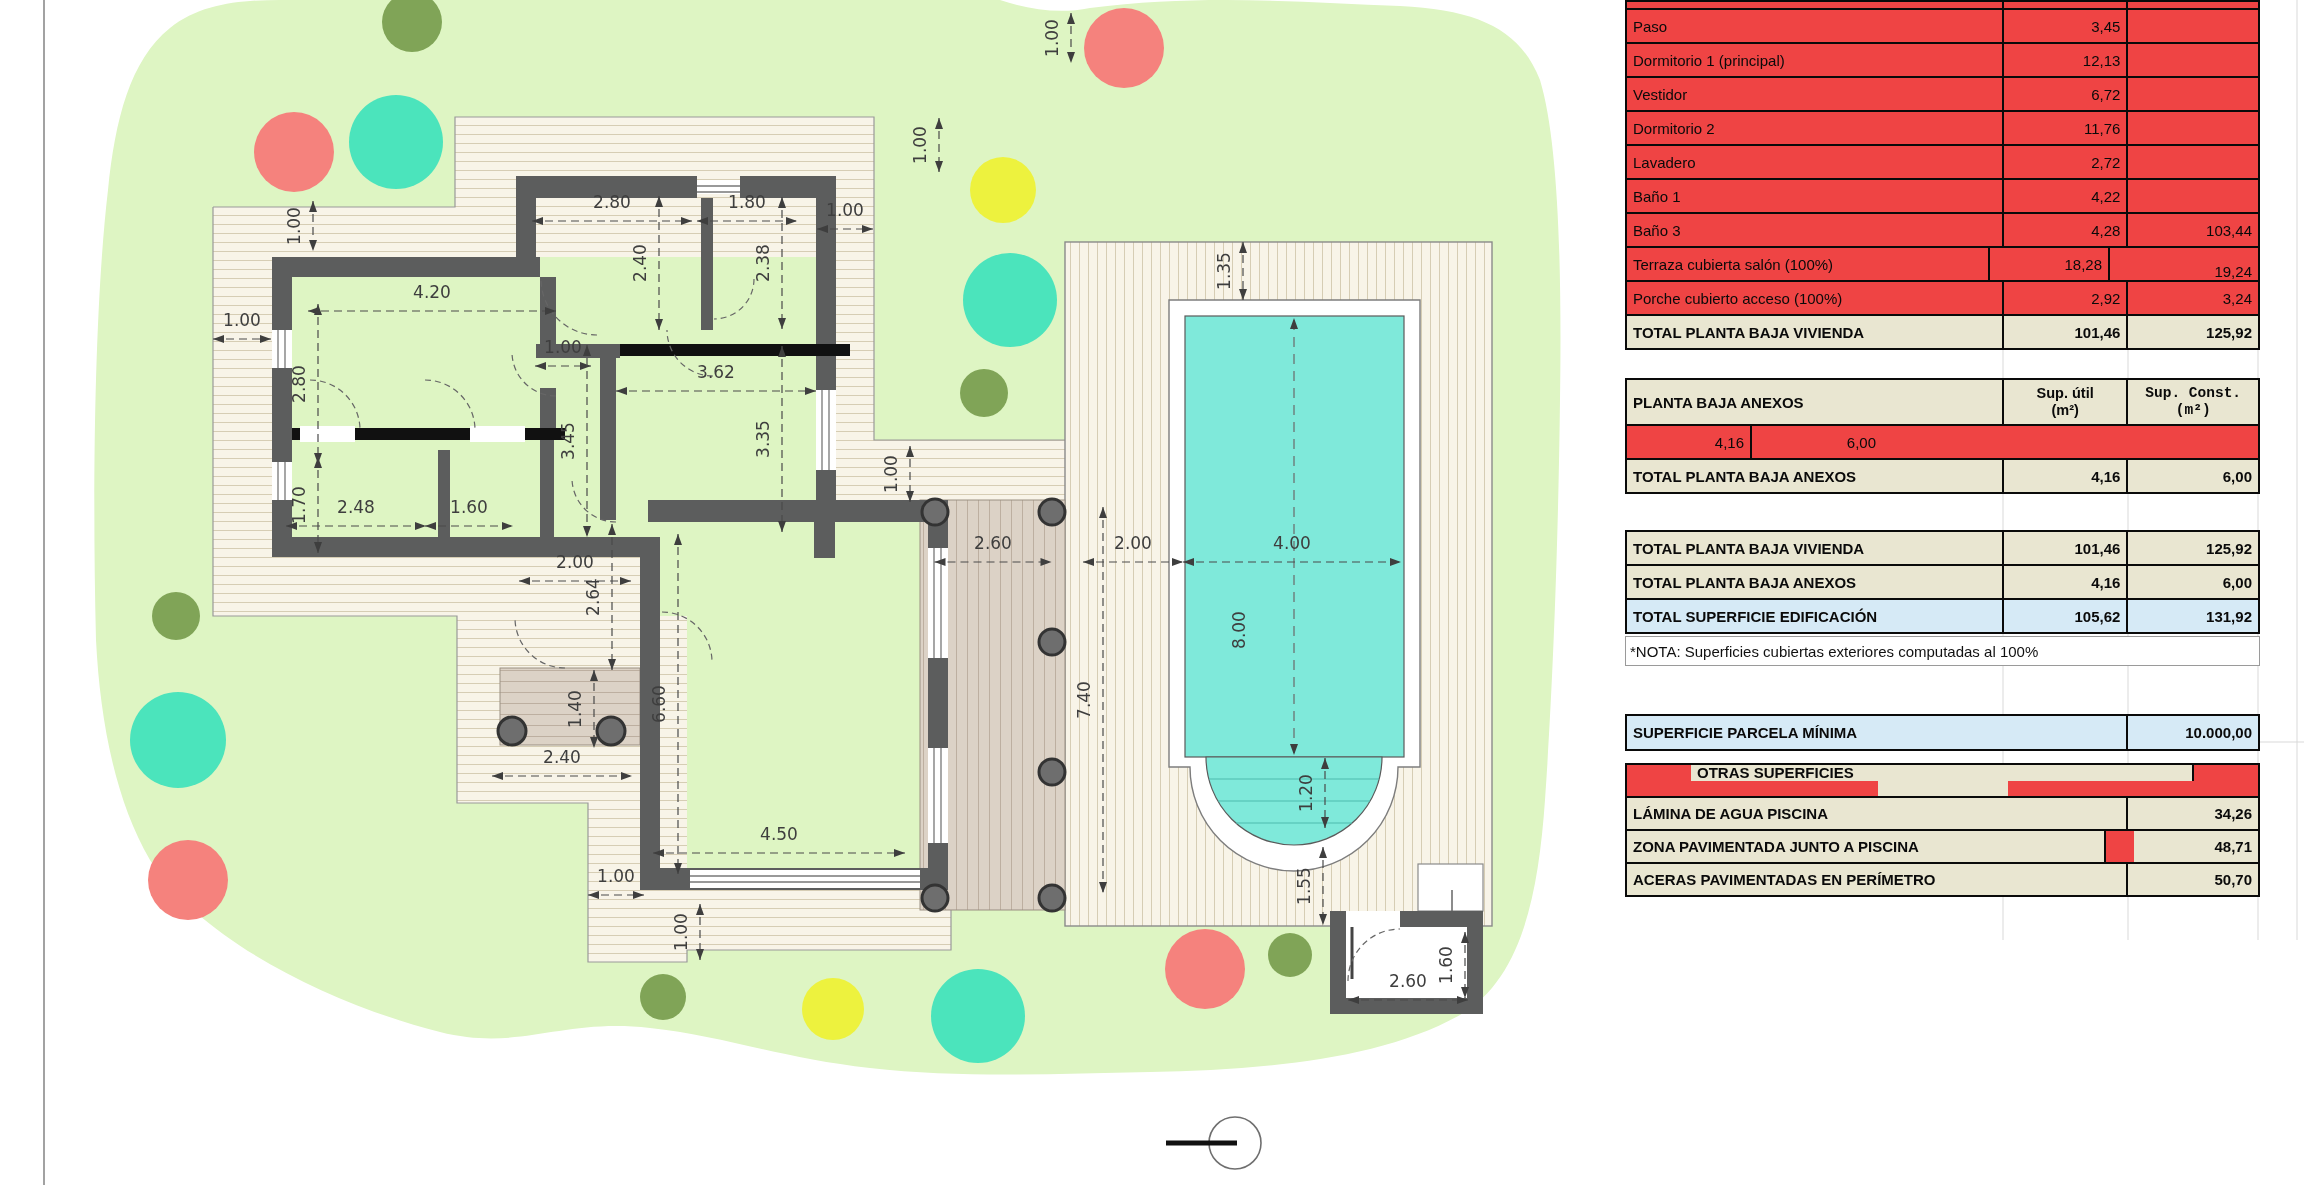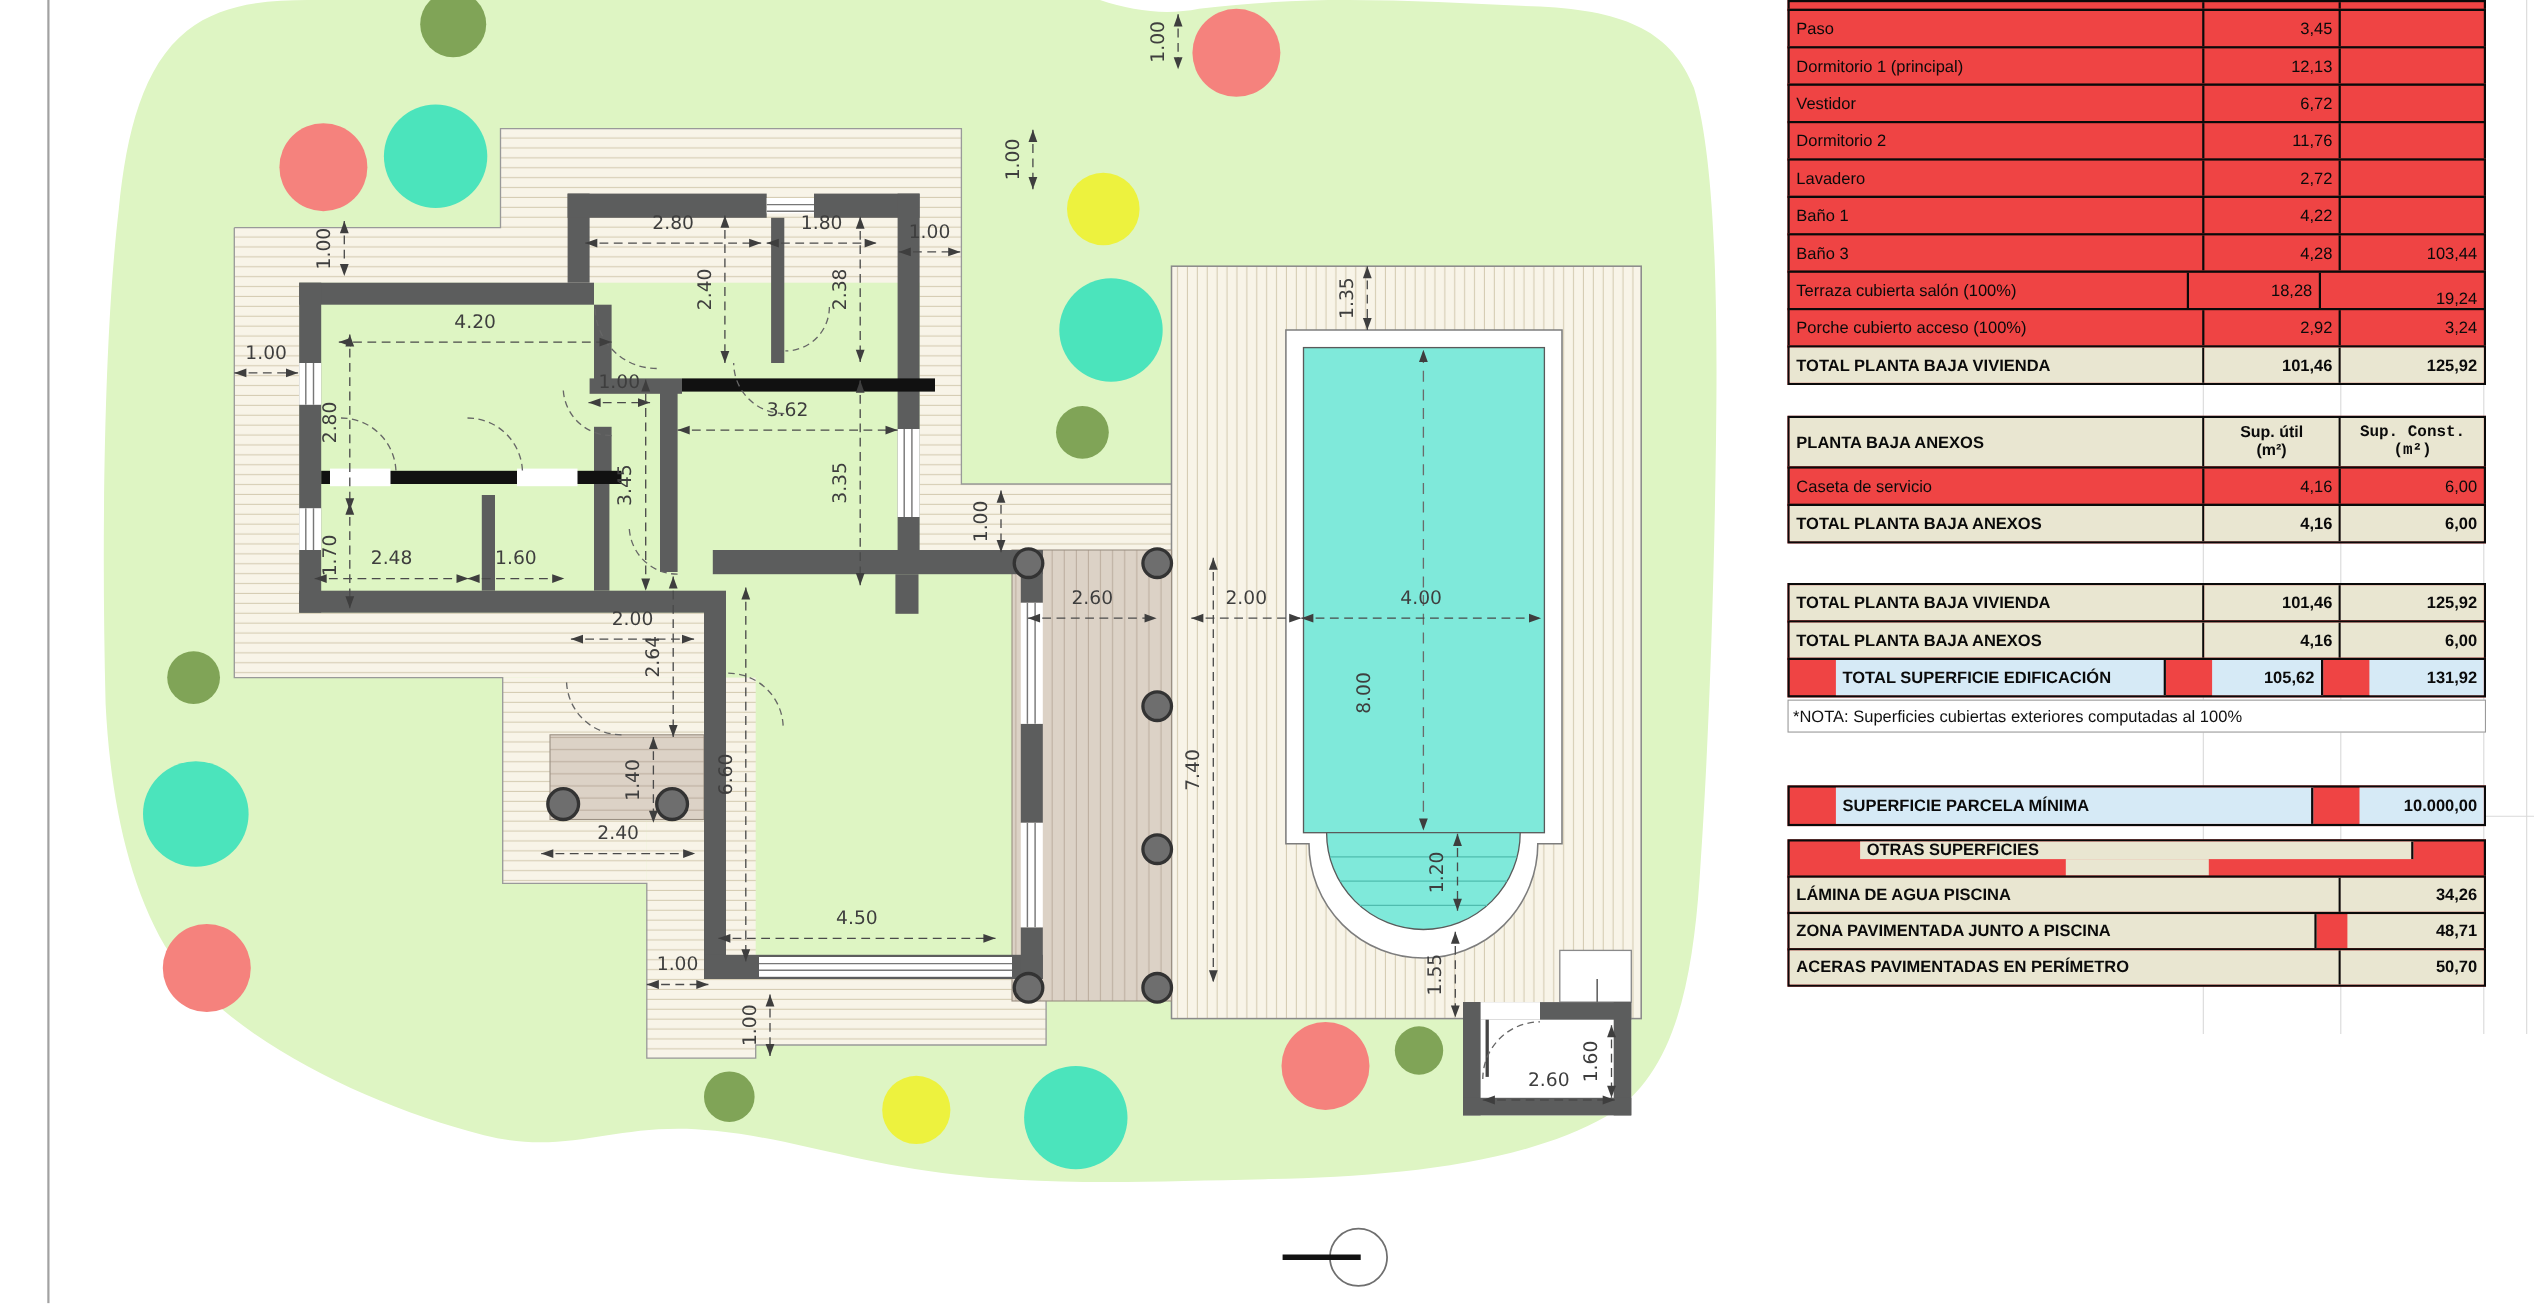--- a/index.html
+++ b/index.html
@@ -10,21 +10,21 @@
   #areas-table{position:absolute;left:1625px;top:0;width:640px;}
   .trow{position:absolute;box-sizing:border-box;border:2px solid #0a0a0a;display:flex;background:#ef4444;align-items:center;}
   .tcell{box-sizing:border-box;height:100%;display:flex;align-items:center;font-size:15px;color:#0a0a0a;
          overflow:hidden;white-space:pre-line;}
   .tcell.lbl{justify-content:flex-start;padding-left:6px;}
   .tcell.val{justify-content:flex-end;padding-right:6px;}
   .tcell.ctr{justify-content:center;text-align:center;line-height:1.15;font-size:14.5px;}
   .tcell.div{border-right:2px solid #0a0a0a;}
   .bold{font-weight:bold;}
   .bg-beige{background:#e9e6d1;}
-  .bg-blue{background:#d6eaf6;margin-left:42px;}
+  .bg-blue{background:#d6eaf6;}
   .nota-row{position:absolute;box-sizing:border-box;border:1px solid #9a9a9a;display:flex;align-items:center;
             font-size:15px;color:#111;padding-left:4px;background:#fff;}
 </style>
 </head>
 <body>
 
 <div id="stage">
   <svg id="plan-svg" width="2304" height="1185" viewBox="0 0 2304 1185" xmlns="http://www.w3.org/2000/svg">
     <defs>
       <pattern id="hatchH" width="10" height="9" patternUnits="userSpaceOnUse">
@@ -489,21 +489,20 @@
         <div class="tcell val bold bg-beige" style="width: 130px;">125,92</div>
       </div>
       <div class="trow" style="top: 378px; height: 48px; width: 635px;">
         <div class="tcell lbl div bold bg-beige" style="width: 378px;">PLANTA BAJA ANEXOS</div>
         <div class="tcell ctr div bold bg-beige" style="width: 125px;">Sup. útil
 (m²)</div>
         <div class="tcell ctr bold bg-beige" style="width: 130px; font-family: Liberation Mono, monospace;">Sup. Const.
 (m²)</div>
       </div>
       <div class="trow" style="top: 424px; height: 36px; width: 635px;">
-        <div class="tcell lbl div" style="width: 378px;">Caseta de servicio</div>
         <div class="tcell val div" style="width: 125px;">4,16</div>
         <div class="tcell val" style="width: 130px;">6,00</div>
       </div>
       <div class="trow" style="top: 458px; height: 36px; width: 635px;">
         <div class="tcell lbl div bold bg-beige" style="width: 378px;">TOTAL PLANTA BAJA ANEXOS</div>
         <div class="tcell val div bold bg-beige" style="width: 125px;">4,16</div>
         <div class="tcell val bold bg-beige" style="width: 130px;">6,00</div>
       </div>
       <div class="trow" style="top: 530px; height: 36px; width: 635px;">
         <div class="tcell lbl div bold bg-beige" style="width: 378px;">TOTAL PLANTA BAJA VIVIENDA</div>

